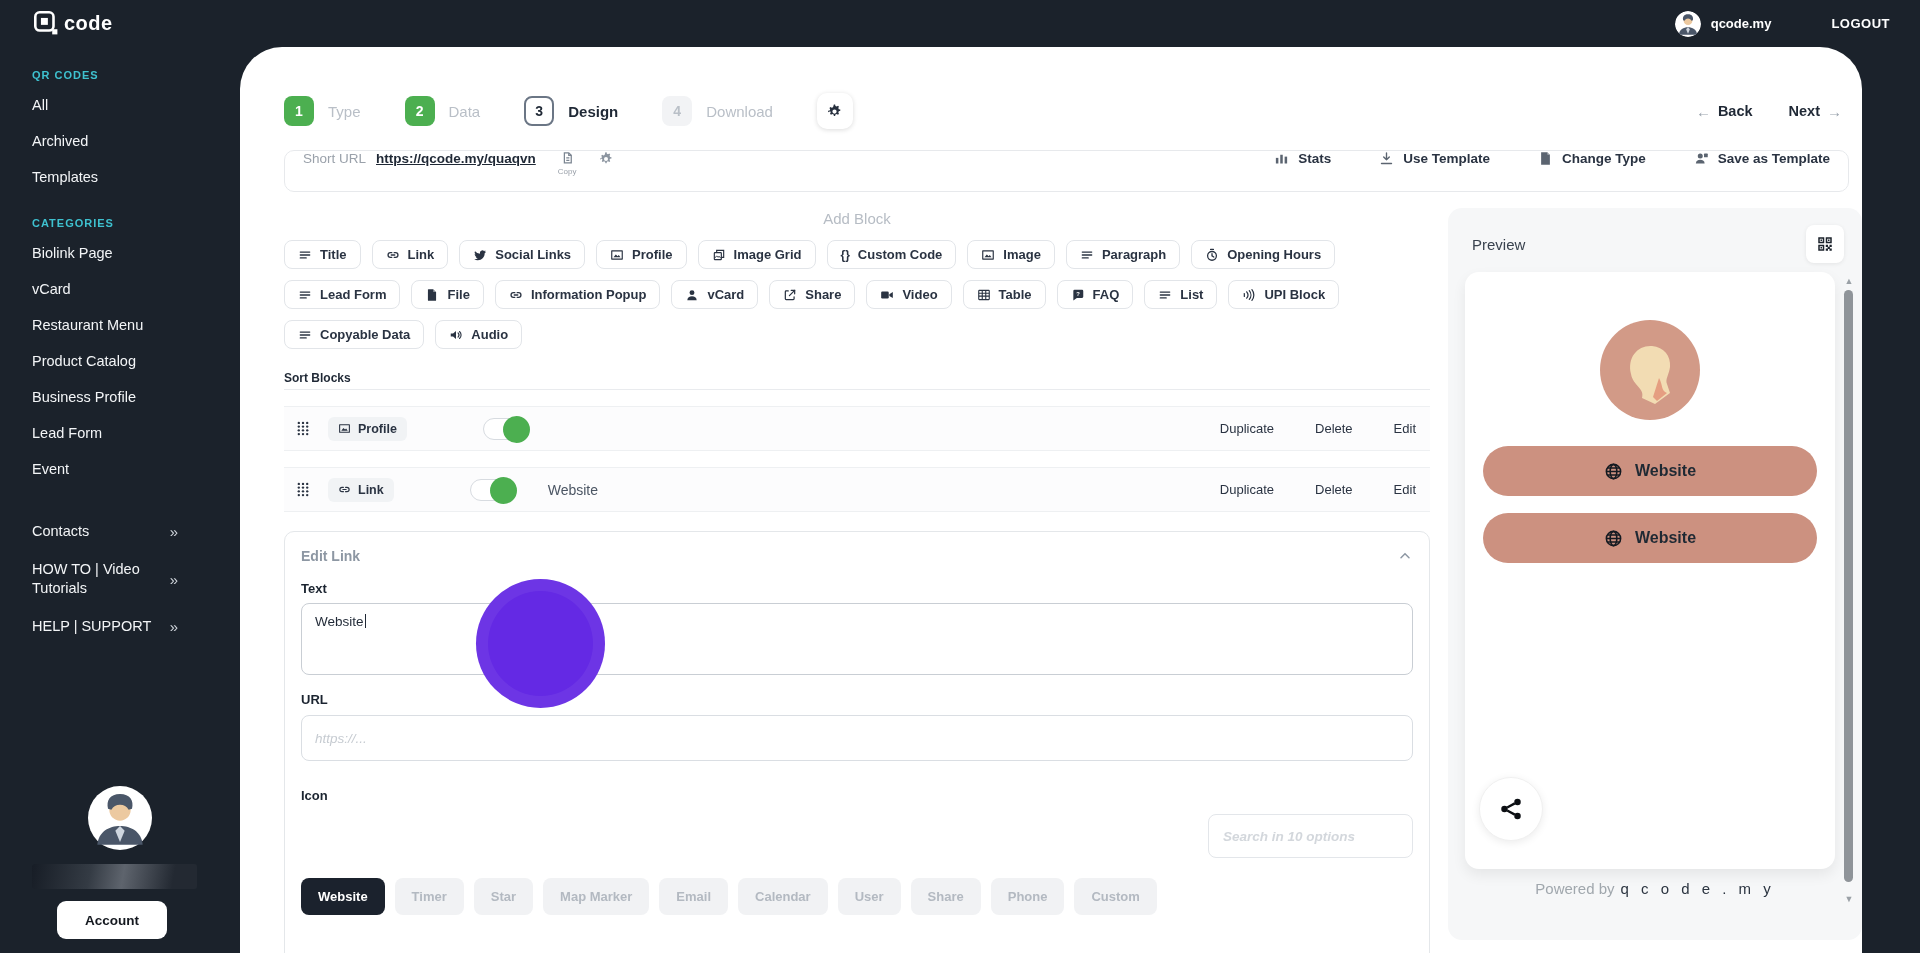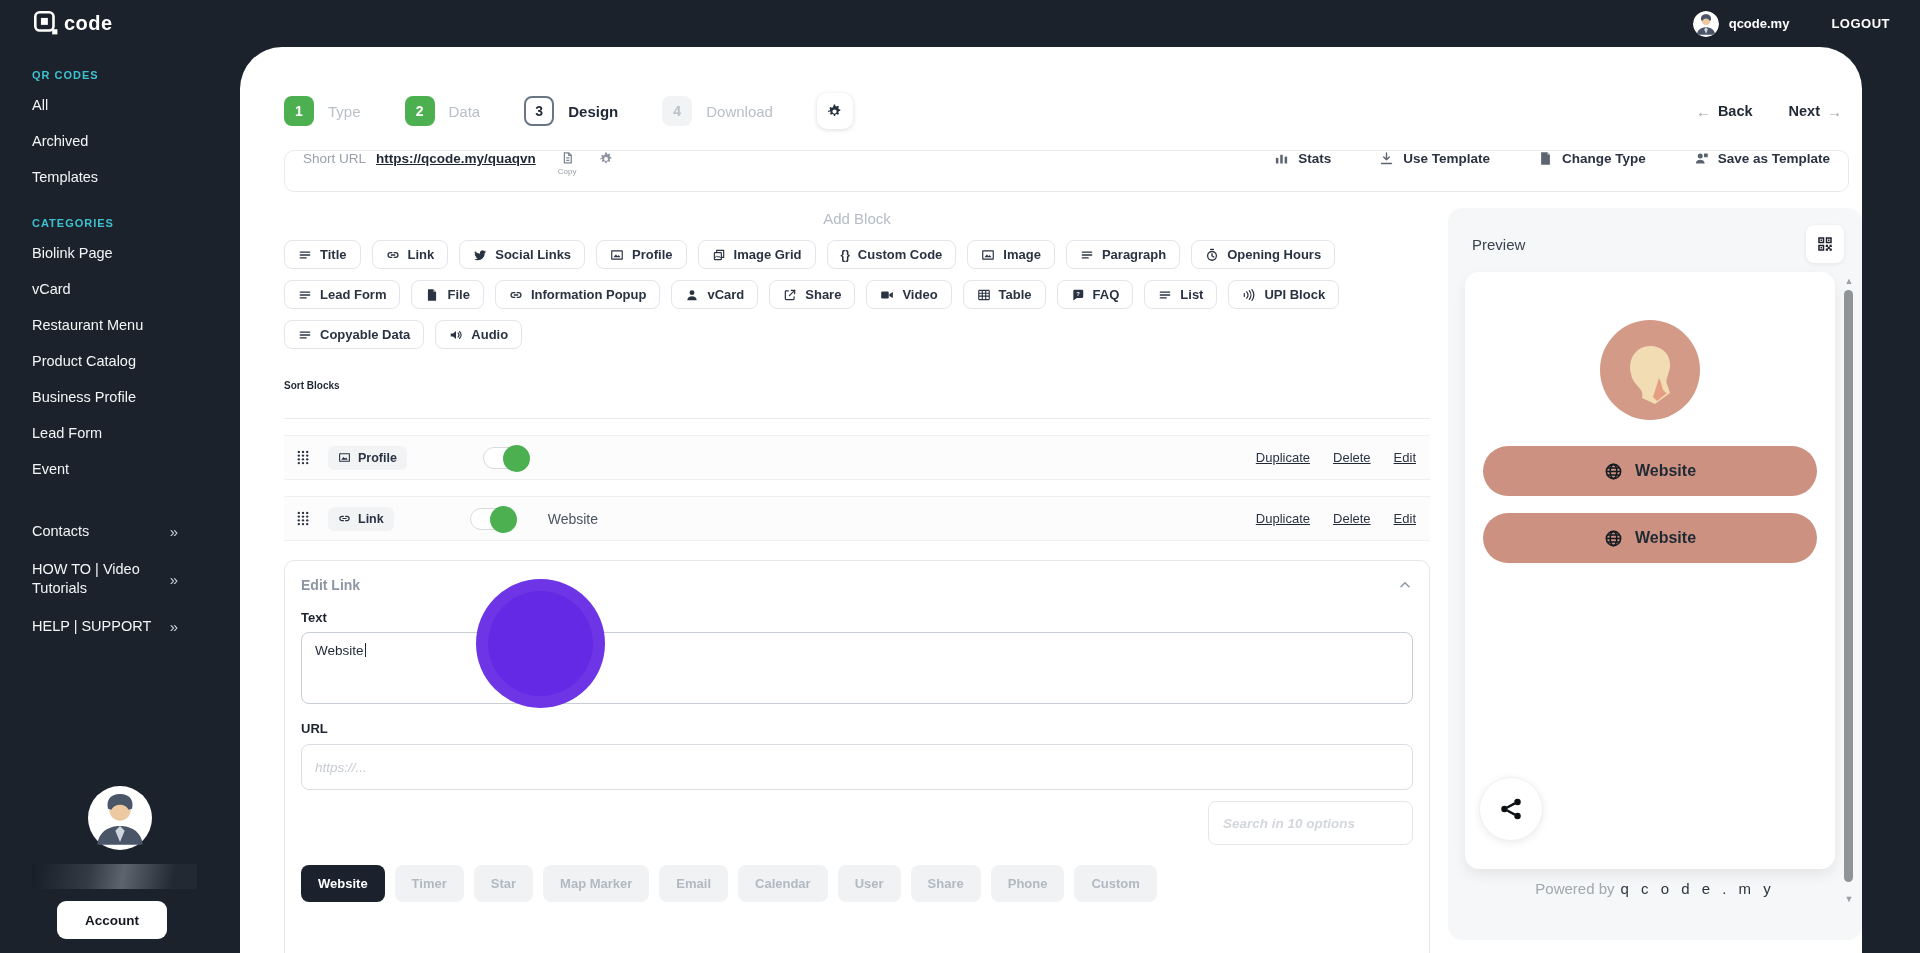--- a/index.html
+++ b/index.html
@@ -4,21 +4,21 @@
 <style>
   * { margin:0; padding:0; box-sizing:border-box; }
   html,body { width:1920px; height:953px; overflow:hidden; }
   body { font-family:"Liberation Sans", sans-serif; background:#1b222b; position:relative; color:#1f2835; }
 
   
   .topbar { position:absolute; top:0; left:0; width:1920px; height:47px; display:flex; align-items:center; justify-content:space-between; padding:0 30px 0 34px; }
   .brand { display:flex; align-items:center; gap:4px; }
   .brand .logo-ic { width:26px; height:26px; display:block; }
   .brand .brand-txt { color:#fff; font-size:20px; font-weight:700; letter-spacing:.5px; }
-  .top-right { display:flex; align-items:center; gap:42px; }
+  .top-right { display:flex; align-items:center; gap:60px; }
   .acct { display:flex; align-items:center; gap:10px; }
   .acct .av { width:26px; height:26px; border-radius:50%; overflow:hidden; }
   .acct .nm { color:#fff; font-size:13px; font-weight:700; }
   .logout { color:#fff; font-size:13px; font-weight:700; letter-spacing:.5px; cursor:pointer; }
 
   
   .sidebar { position:absolute; top:47px; left:0; width:198px; bottom:0; padding:20px 18px 0 32px; }
   .sec-title { color:#3ec1cf; font-size:11px; font-weight:700; letter-spacing:1px; margin:22px 0 6px; }
   .sec-title:first-child { margin-top:2px; }
   .nav-item { color:#f3f5f7; font-size:14.5px; padding:10px 0; cursor:pointer; }
@@ -65,29 +65,29 @@
   .ua .ic { color:#5b6470; display:flex; } .ua .ic svg { width:15px; height:15px; }
 
   
   .addblock-title { margin-top:163px; text-align:center; color:#b6bcc4; font-size:15px; }
   .blocks { margin-top:13px; display:flex; flex-wrap:wrap; gap:11px 11px; width:1146px; }
   .blk { display:flex; align-items:center; gap:8px; border:1px solid #e2e5e9; border-radius:8px; padding:6px 13px; font-size:13px; font-weight:600; color:#2a3342; background:#fff; cursor:pointer; }
   .blk .ic { display:flex; color:#2a3342; } .blk .ic svg { width:14px; height:14px; }
   .blk .ic.txt { font-weight:700; font-size:12px; }
 
   
-  .sort-title { margin-top:31px; font-size:10px; font-weight:700; color:#1f2835; padding-bottom:27px; border-bottom:1px solid #e9ebee; }
+  .sort-title { margin-top:22px; font-size:12px; font-weight:700; color:#1f2835; padding-bottom:4px; border-bottom:1px solid #e9ebee; }
   .sort-row { margin-top:16px; background:#fcfcfd; border-top:1px solid #eef0f2; border-bottom:1px solid #eef0f2; height:45px; display:flex; align-items:center; padding:0 14px 0 12px; }
   .drag { color:#2a3342; display:flex; cursor:grab; } .drag svg { width:14px; height:17px; }
   .badge { margin-left:18px; background:#f1f3f5; border-radius:6px; padding:5px 10px; display:flex; align-items:center; gap:7px; font-size:12.5px; font-weight:600; color:#2a3342; }
   .badge .ic { display:flex; } .badge .ic svg { width:13px; height:13px; }
   .toggle { margin-left:76px; width:46px; height:22px; border:1px solid #d7dbe0; background:#fff; border-radius:12px; position:relative; cursor:pointer; flex:none; }
   .toggle .knob { position:absolute; right:-2px; top:-3px; width:27px; height:27px; border-radius:50%; background:#4caf50; }
   .row-name { margin-left:32px; font-size:14px; color:#4b5563; }
-  .row-actions { margin-left:auto; display:flex; gap:23px;text-decoration:underline; }
+  .row-actions { margin-left:auto; display:flex; gap:41px; }
   .row-actions span { font-size:13px; color:#2a3342; cursor:pointer; }
 
   
   .edit-panel { margin-top:19px; border:1px solid #e4e7ea; border-radius:10px; padding:16px; height:520px; position:relative; }
   .ep-head { display:flex; align-items:center; justify-content:space-between; }
   .ep-title { color:#8d97a3; font-size:14px; font-weight:700; }
   .ep-chev { color:#8d97a3; cursor:pointer; } .ep-chev svg { width:16px; height:16px; }
   .fld-lbl { margin-top:17px; font-size:13px; font-weight:700; color:#1b2430; }
   .ep-textarea { margin-top:7px; width:100%; height:72px; border:1px solid #c9ced4; border-radius:8px; padding:10px 13px; font-size:13.5px; color:#1f2835; position:relative; }
   .caret { display:inline-block; width:1px; height:14px; background:#1f2835; vertical-align:-2px; margin-left:1px; }
@@ -581,20 +581,21 @@
               <svg viewBox="0 0 24 24" fill="none" stroke="currentColor" stroke-width="2.2" stroke-linecap="round">
                 <path d="M6 14.5l6-6 6 6"></path>
               </svg>
             </span>
           </span>
       </div>
       <div class="fld-lbl">Text</div>
       <div class="ep-textarea"><span>Website</span><span class="caret"></span></div>
       <div class="fld-lbl lbl-url">URL</div>
       <input class="ep-input" placeholder="https://..." style="">
+      <div class="fld-lbl lbl-icon">Icon</div>
       <div class="search-row">
         <input class="search-inp" placeholder="Search in 10 options" style="">
       </div>
       <div class="chips">
           <div class="chip active">Website</div>
           <div class="chip">Timer</div>
           <div class="chip">Star</div>
           <div class="chip">Map Marker</div>
           <div class="chip">Email</div>
           <div class="chip">Calendar</div>

